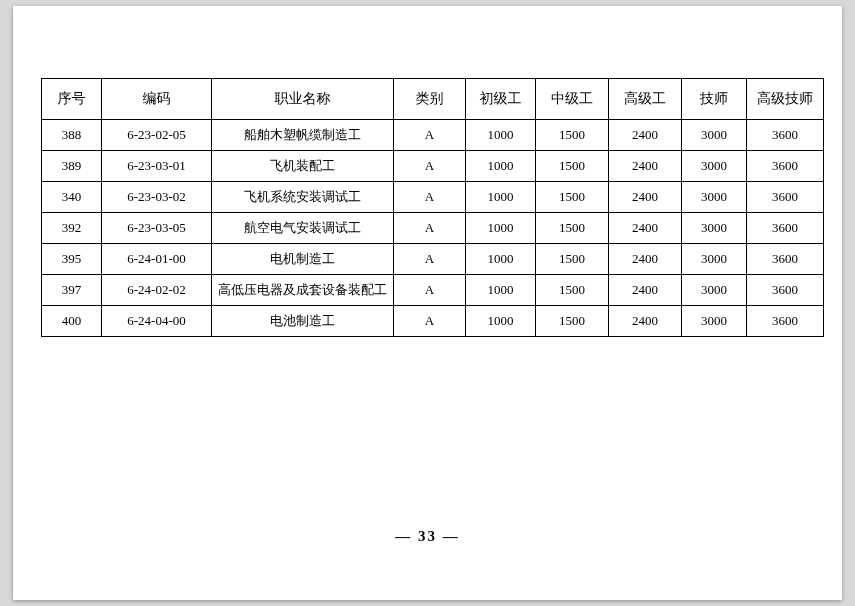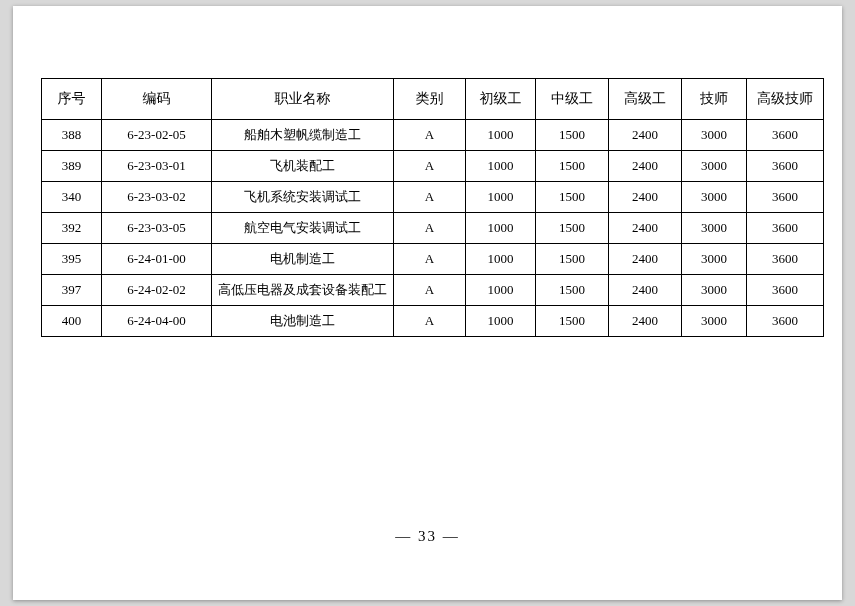--- a/index.html
+++ b/index.html
@@ -68,20 +68,21 @@
   }
   .page-number {
     position: absolute;
     left: 0;
     top: 522px;
     width: 829px;
     text-align: center;
     font-size: 15px;
     letter-spacing: 2px;
     color: #000000;
+    font-weight: bold;
   }
 </style>
 </head>
 <body>
 
 <div class="page-shadow">
   <div class="page-inner">
 
     <table class="doc-table">
       <colgroup>

